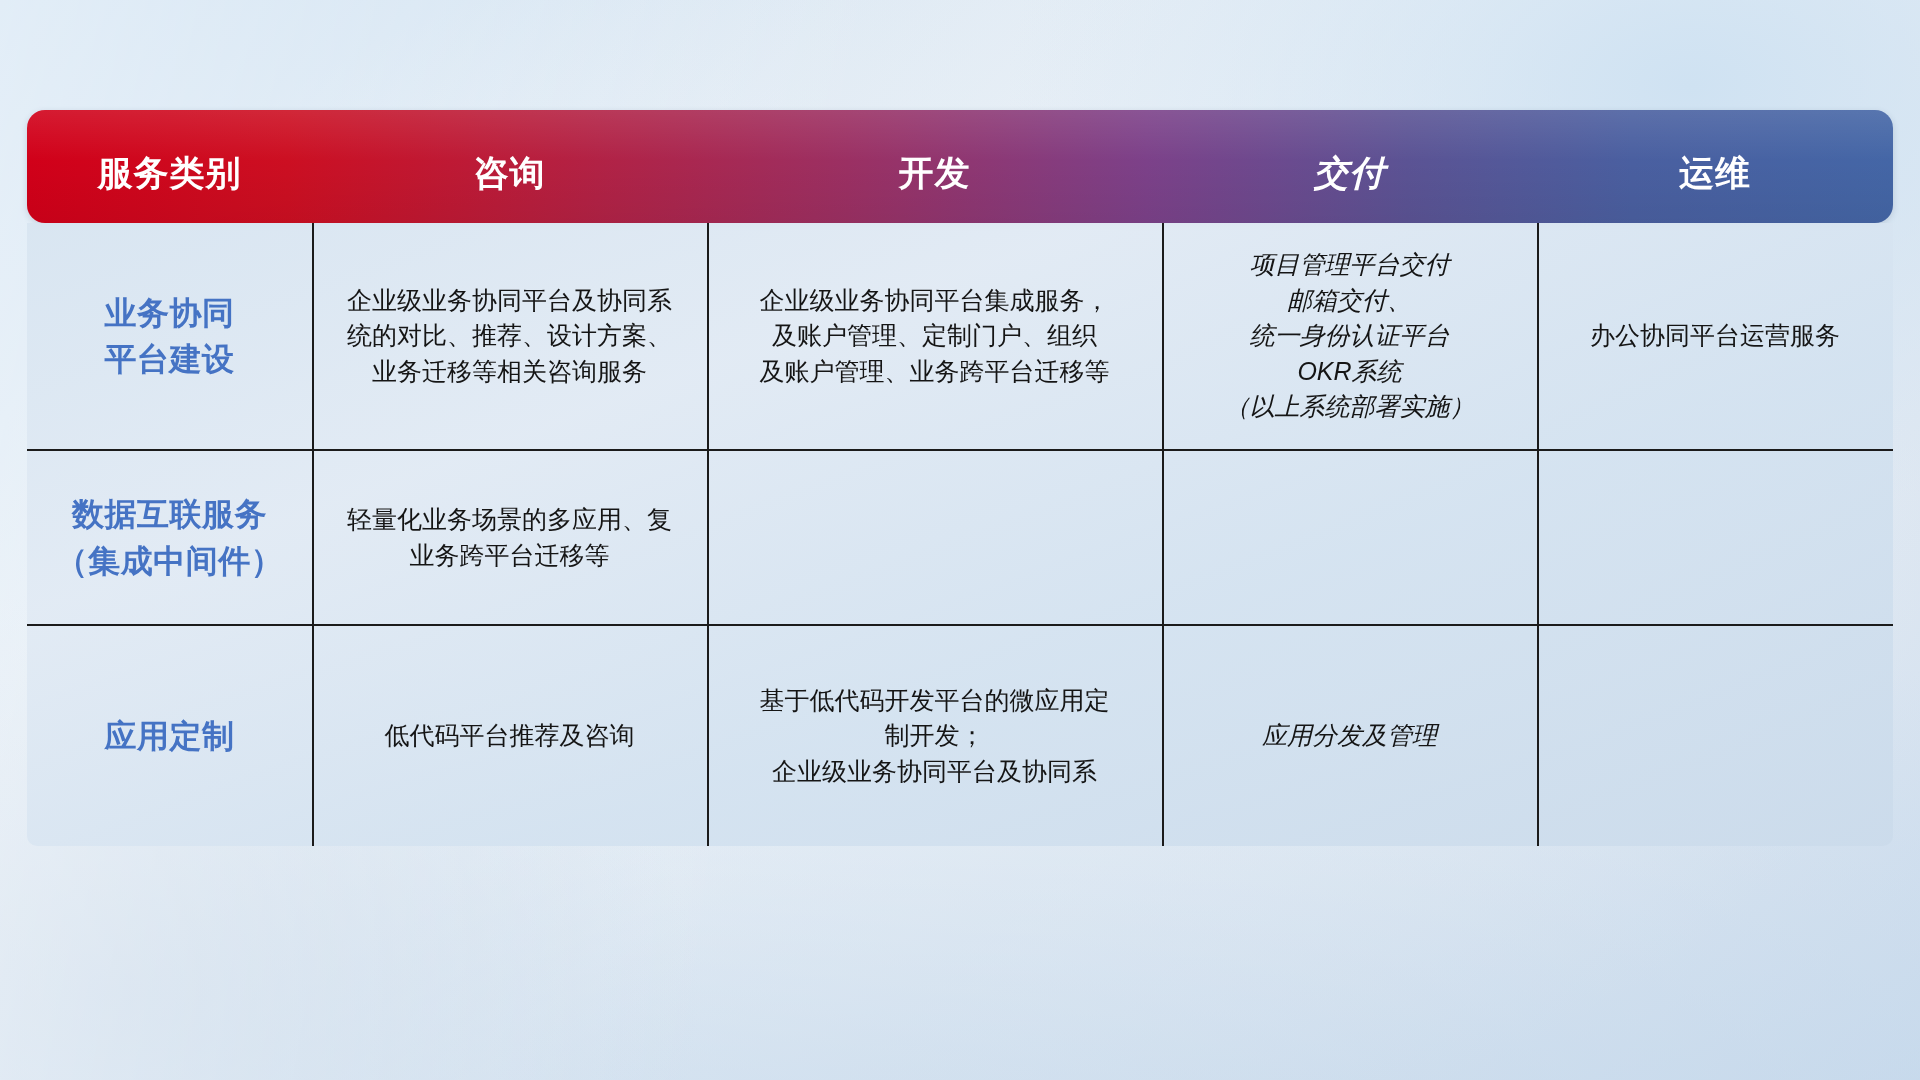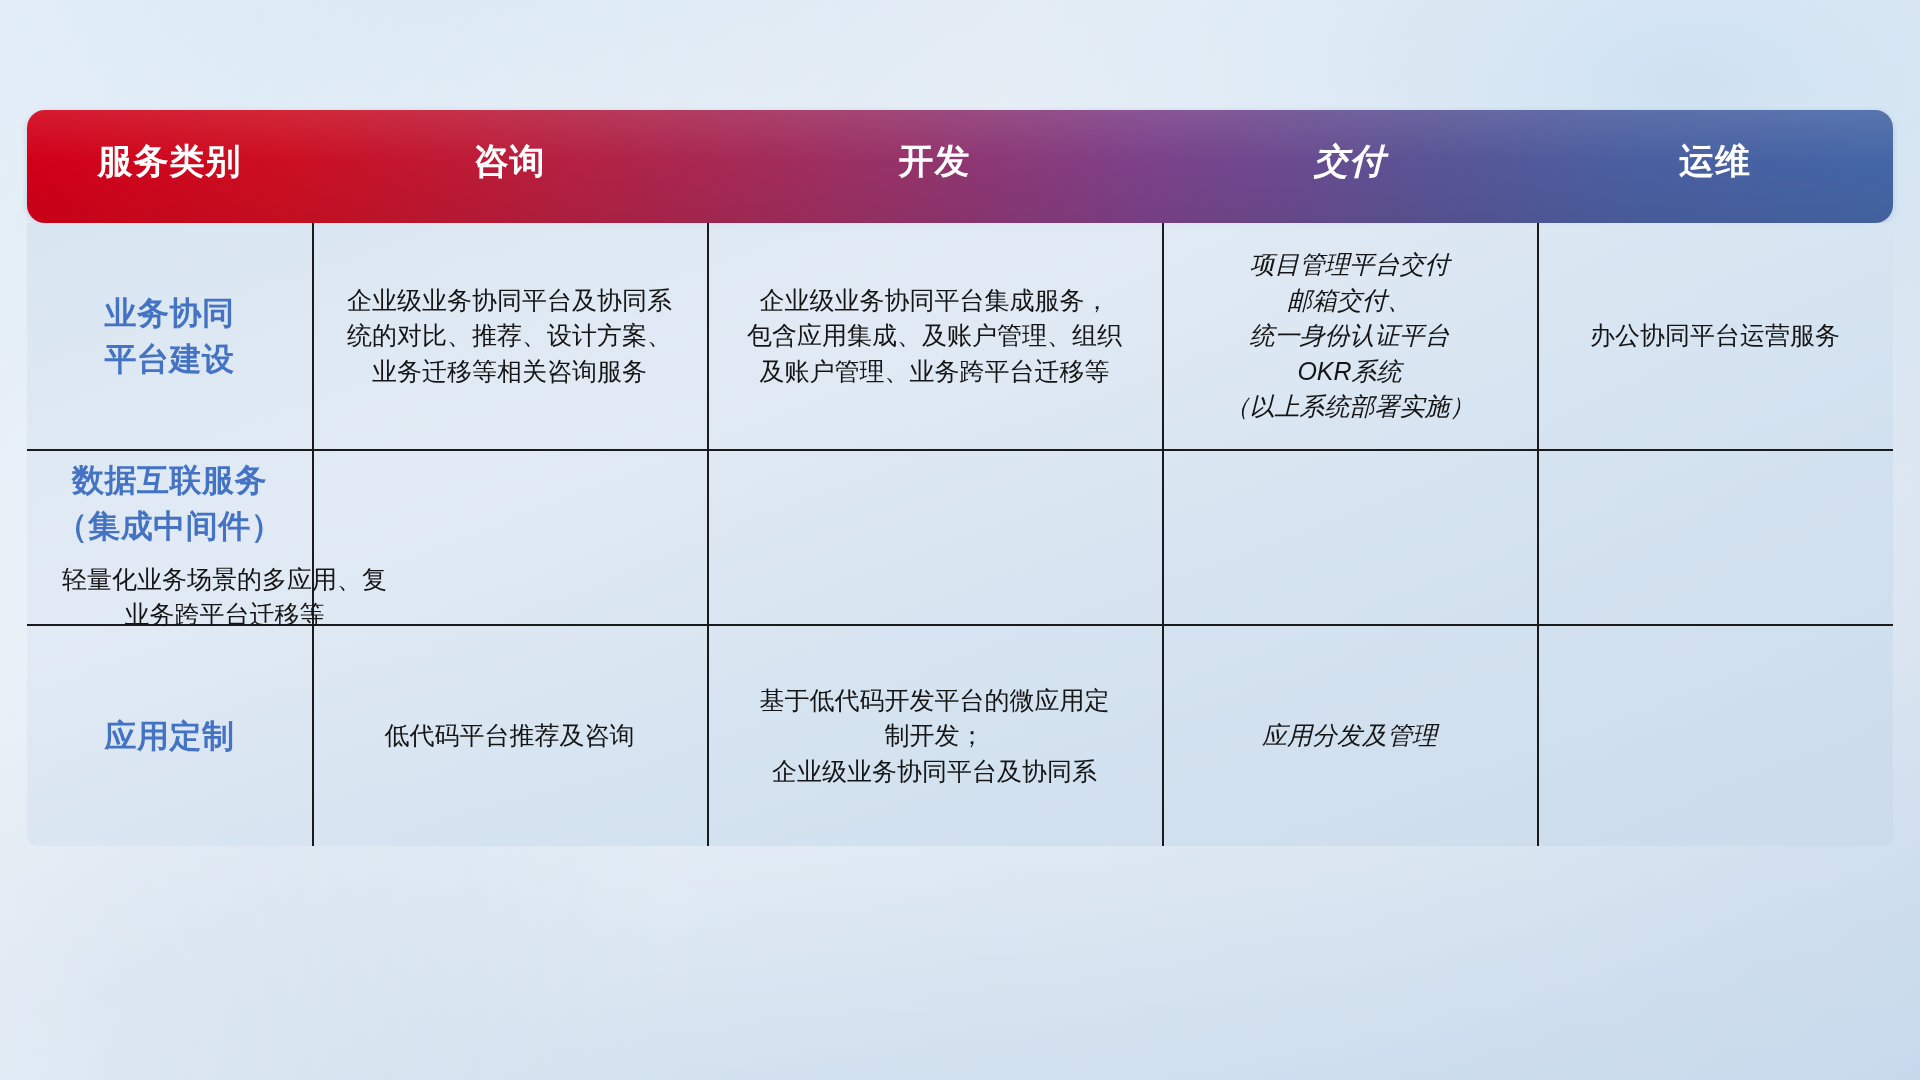--- a/index.html
+++ b/index.html
@@ -70,21 +70,21 @@
     pointer-events: none;
   }
   .th {
     position: relative;
     z-index: 2;
     color: #ffffff;
     font-size: 35px;
     font-weight: bold;
     letter-spacing: 1px;
     text-align: center;
-    padding-bottom: 38px;
+    padding-bottom: 26px;
     white-space: nowrap;
   }
 
   
   .c0 { width: 285px; }
   .c1 { width: 395px; }
   .c2 { width: 455px; }
   .c3 { width: 375px; font-style: italic; }
   .c4 { width: 356px; }
 
@@ -98,21 +98,21 @@
         rgba(203,219,235,0.92) 100%);
     border-bottom-left-radius: 10px;
     border-bottom-right-radius: 10px;
   }
   .trow {
     display: flex;
     align-items: stretch;
     position: relative;
   }
   .trow.r1 { height: 226px; }
-  .trow.r2 { height: 173px; flex-direction: column; }
+  .trow.r2 { height: 173px; }
   .trow.r3 { height: 220px; }
 
   .trow.r1 { border-bottom: 2px solid #1b1b1b; }
   .trow.r2 { border-bottom: 2px solid #1b1b1b; }
 
   .td {
     display: flex;
     align-items: center;
     justify-content: center;
     box-sizing: border-box;
@@ -163,21 +163,21 @@
     <div class="vr-3"></div>
     <div class="vr-4"></div>
 
     <div class="trow r1">
       <div class="td cat c0">业务协同
 平台建设</div>
       <div class="td c1">企业级业务协同平台及协同系
 统的对比、推荐、设计方案、
 业务迁移等相关咨询服务</div>
       <div class="td c2">企业级业务协同平台集成服务，
-包含应用集成、及账户管理、组织
+及账户管理、定制门户、组织
 及账户管理、业务跨平台迁移等</div>
       <div class="td c3">项目管理平台交付
 邮箱交付、
 统一身份认证平台
 OKR系统
 （以上系统部署实施）</div>
       <div class="td c4">办公协同平台运营服务</div>
     </div>
 
     <div class="trow r2">

